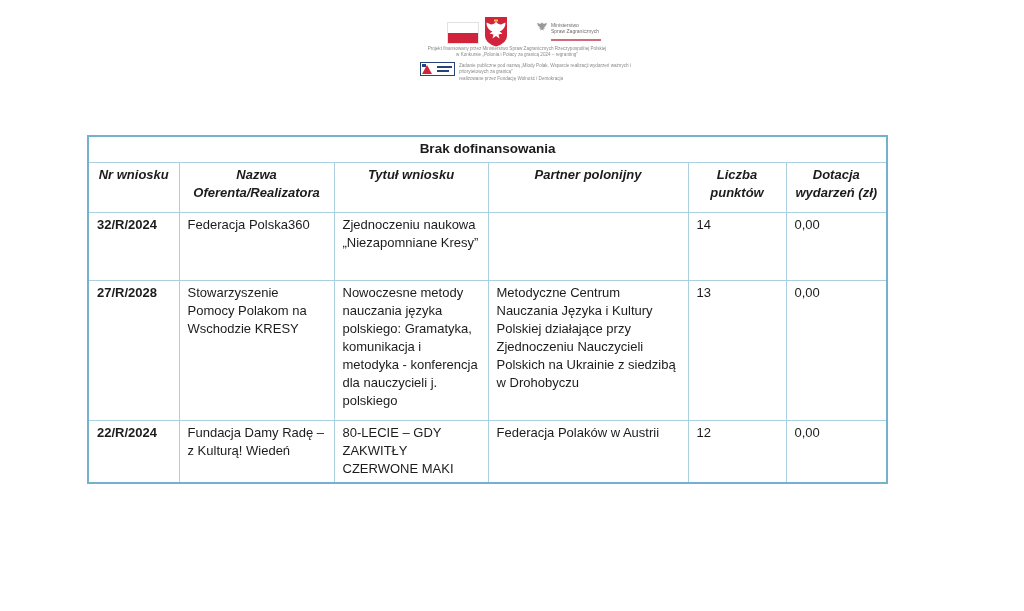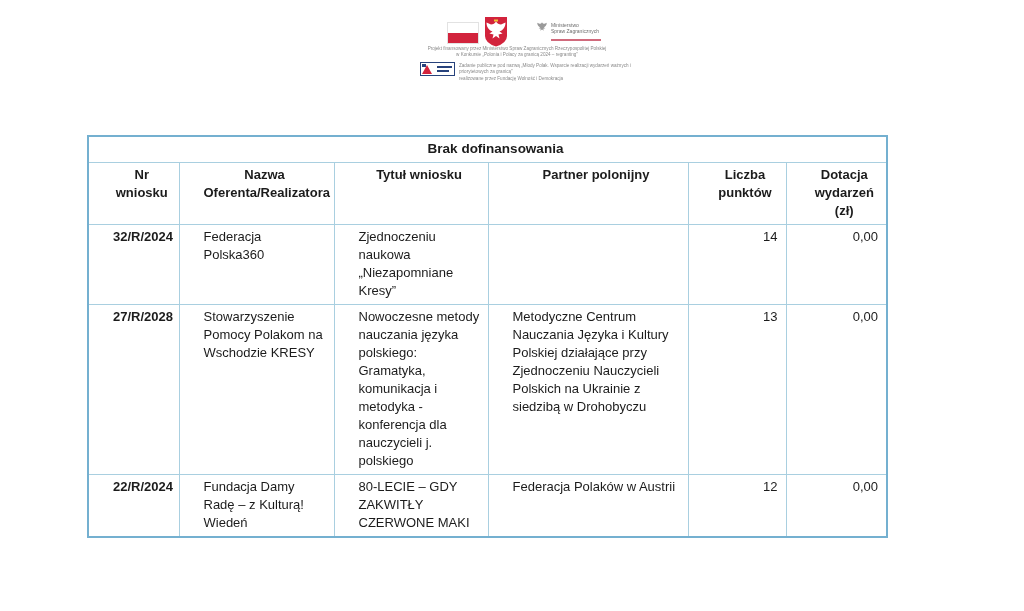--- a/index.html
+++ b/index.html
@@ -41,31 +41,31 @@
 
   
   table.results{
     position:absolute;left:87px;top:135px;width:799px;
     border-collapse:collapse;table-layout:fixed;
     border:2px solid #74b0d0;
     font-size:13px;line-height:18px;color:#1c1c1c;
   }
   table.results td, table.results th{
     border:1px solid #a9cfe0;
-    vertical-align:top;padding:3px 8px 4px 24px;
+    vertical-align:top;padding:3px 8px 4px 8px;
     overflow:hidden;
   }
   .title-cell{
     text-align:center;font-weight:bold;font-size:13.5px;
     height:15px;padding-top:2px;padding-bottom:2px;
   }
-  th{font-weight:bold;text-align:center;padding-top:4px;}
+  th{font-weight:bold;text-align:center;padding-top:4px;font-style:italic;}
   th.h-left{text-align:center;}
   td.c-nr{font-weight:bold;}
-  td.c-pk, td.c-do{text-align:right;}
+  td.c-pk, td.c-do{text-align:left;}
   tr.header-row{height:50px;}
   tr.r0{height:68px;} tr.r1{height:87px;} tr.r2{height:54px;}
   tr.r3{height:140px;} tr.r4{height:49px;}
 </style>
 </head>
 <body>
 
 <div class="page">
 
   <div class="doc-header">

